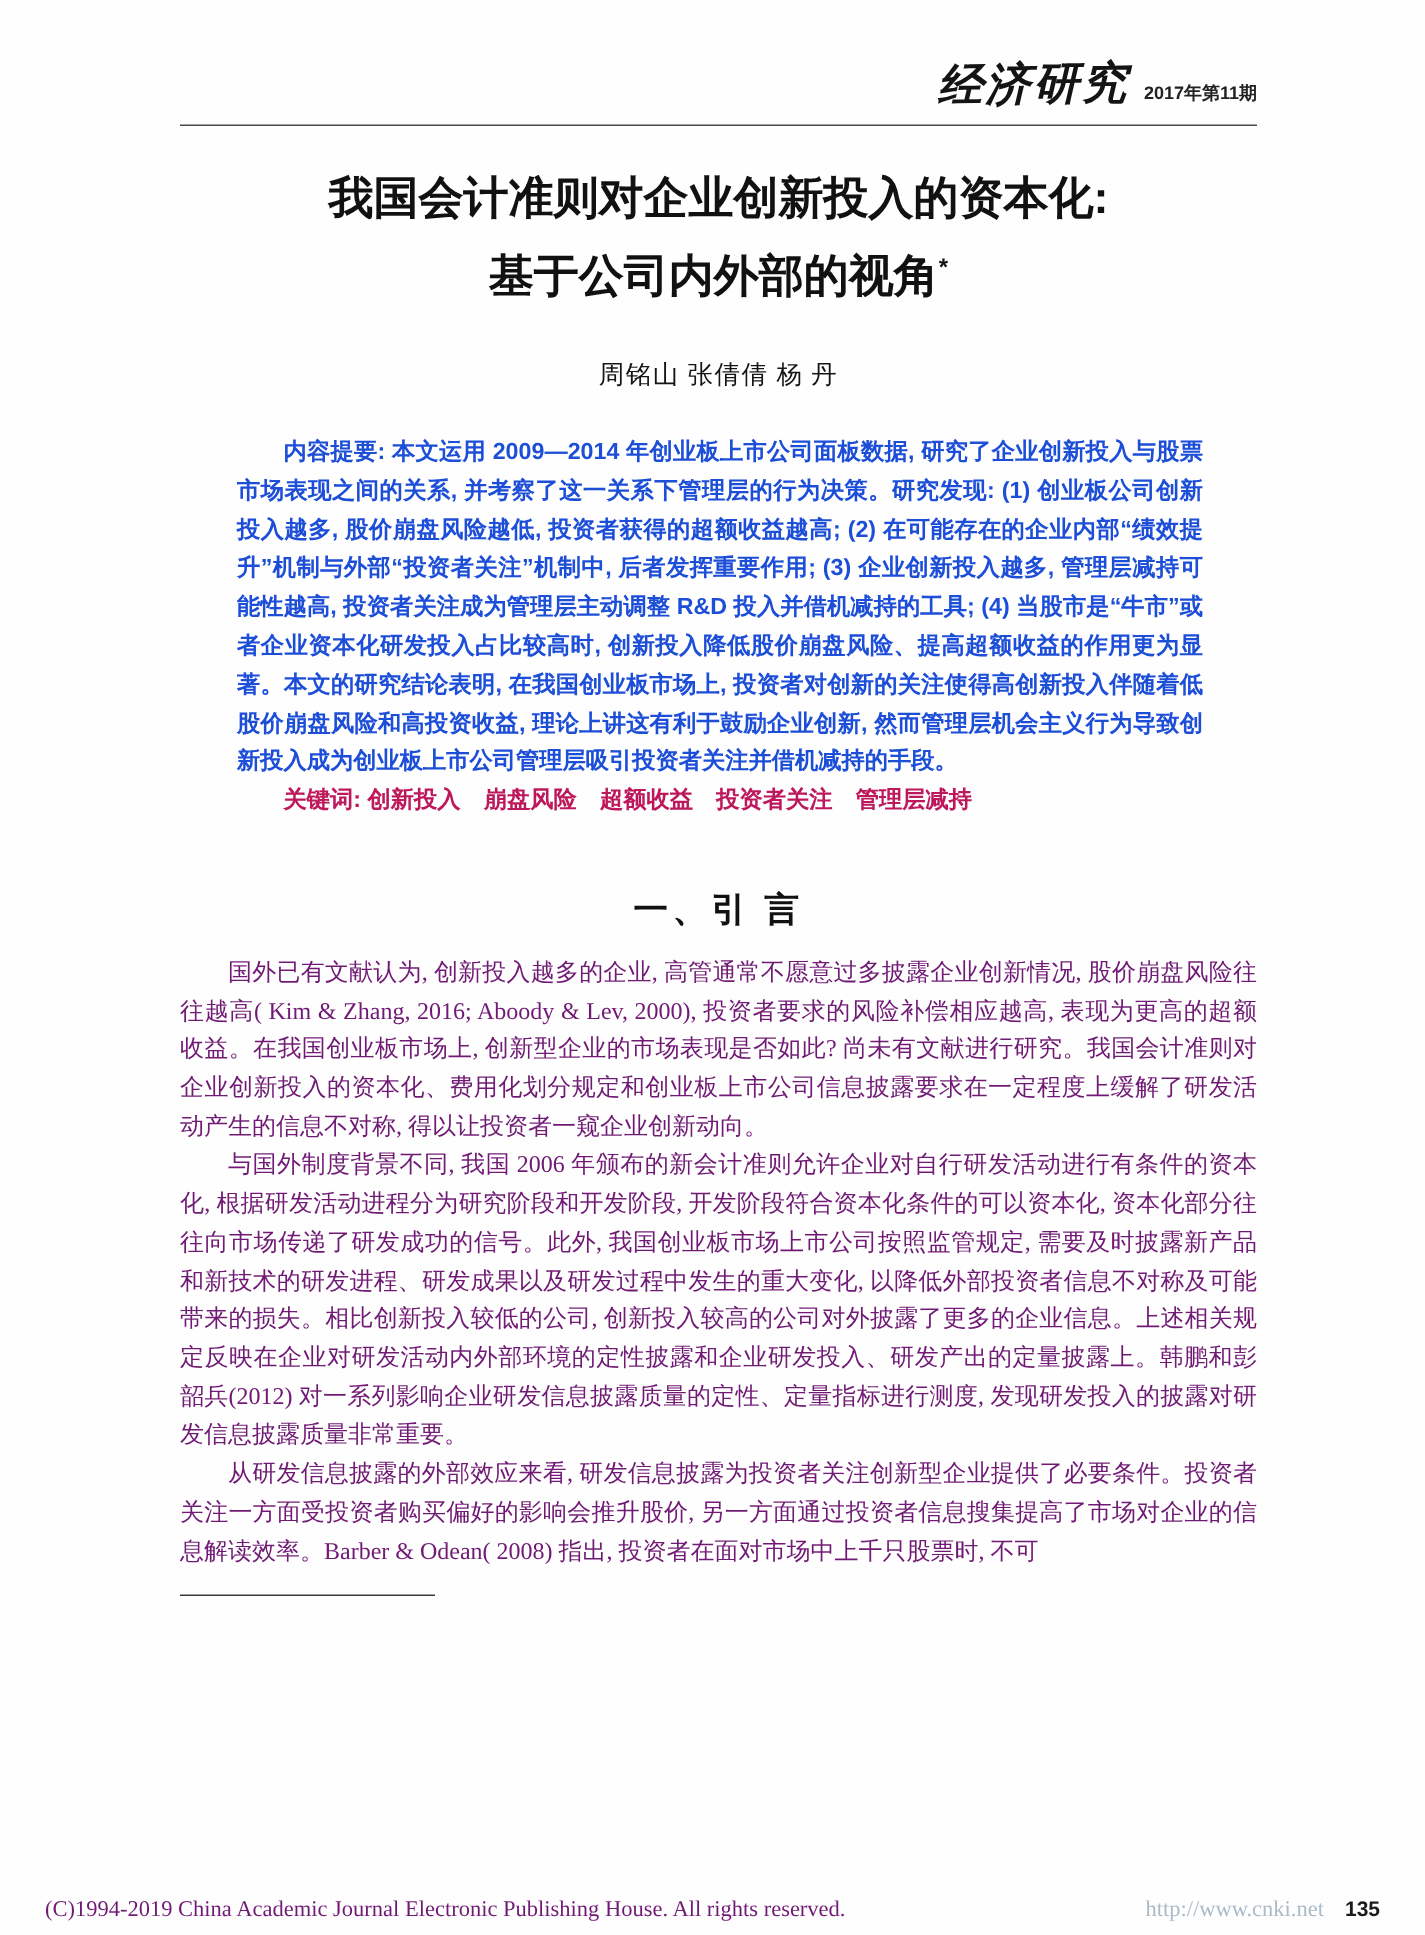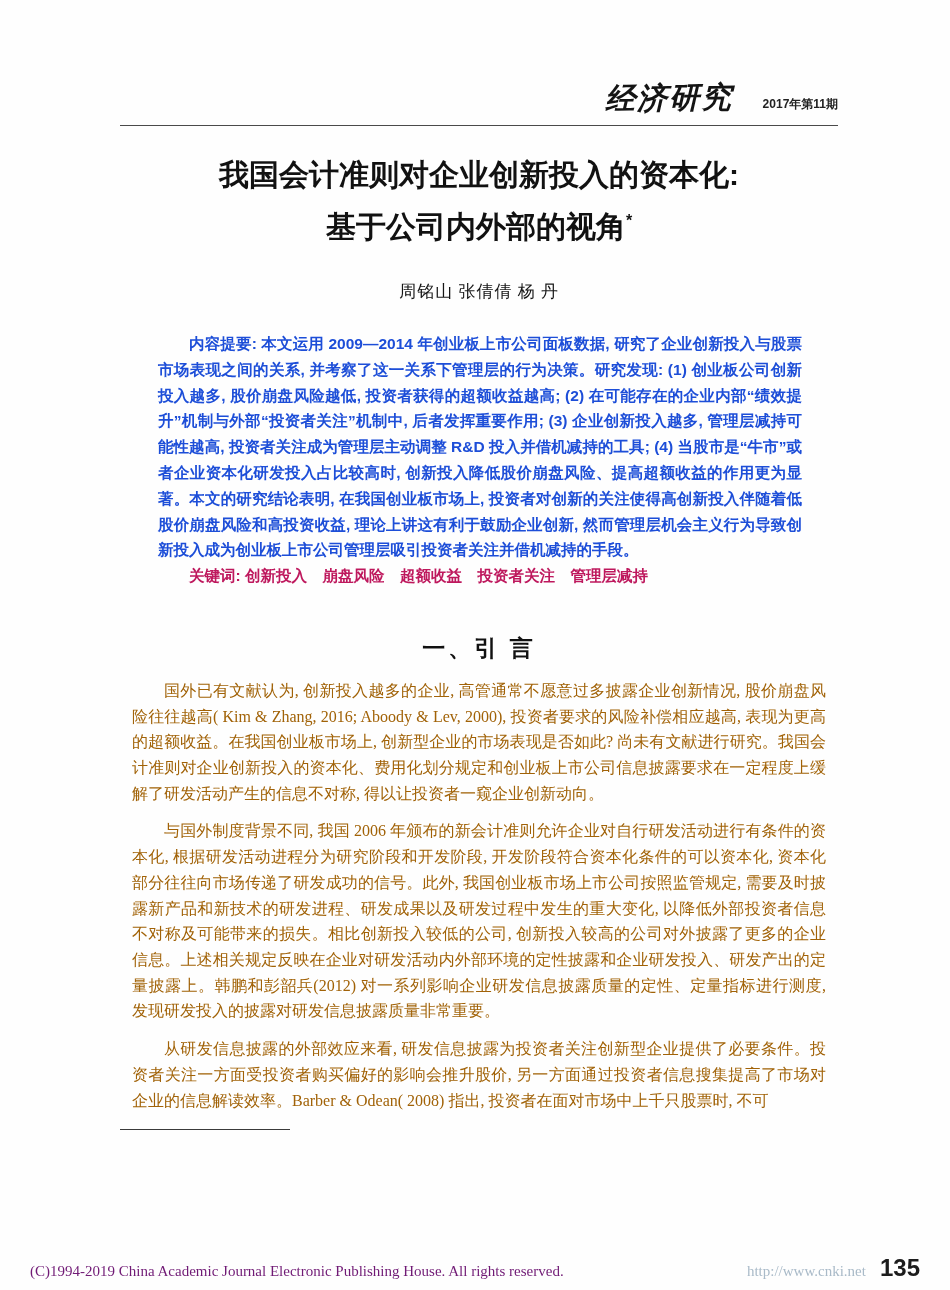--- a/index.html
+++ b/index.html
@@ -13,22 +13,22 @@
     box-sizing:border-box;
   }
   .content{
     padding:0 112px 0 120px;
   }
   
   .header{
     display:flex;
     justify-content:flex-end;
     align-items:baseline;
-    gap:30px;
-    padding-top:78px;
+    gap:10px;
+    padding-top:36px;
   }
   .journal-logo{
     font-family:"DejaVu Serif","Liberation Serif",serif;
     font-style:italic;
     font-weight:bold;
     font-size:30px;
     letter-spacing:2px;
     color:#141414;
     transform:rotate(-1deg);
     display:inline-block;
@@ -90,26 +90,26 @@
     margin:44px 0 0 0;
     text-align:center;
     font-family:"Liberation Sans","DejaVu Sans",sans-serif;
     font-size:23px;
     font-weight:700;
     letter-spacing:3px;
     color:#111;
   }
   
   .body-para{
-    margin:12px;
+    margin:0;
     font-size:16px;
     line-height:25.7px;
     text-align:justify;
     text-indent:2em;
-    color:#a16207;
+    color:#701a75;
   }
   .body-block{margin-top:14px;}
   
   .footnote-rule{
     border:none;
     border-top:1px solid #3a3a3a;
     width:170px;
     margin:16px 0 0 0;
   }
   
@@ -126,21 +126,21 @@
     color:#701a75;
     flex:1;
   }
   .footer .url{
     color:#a9bac8;
     text-decoration:none;
     margin-right:14px;
   }
   .footer .page-number{
     color:#1c1c1c;
-    font-size:24px;
+    font-size:14px;
     font-weight:600;
     font-family:"Liberation Sans","DejaVu Sans",sans-serif;
   }
 </style>
 </head>
 <body>
 
 <div class="page">
   <div class="content">
 

